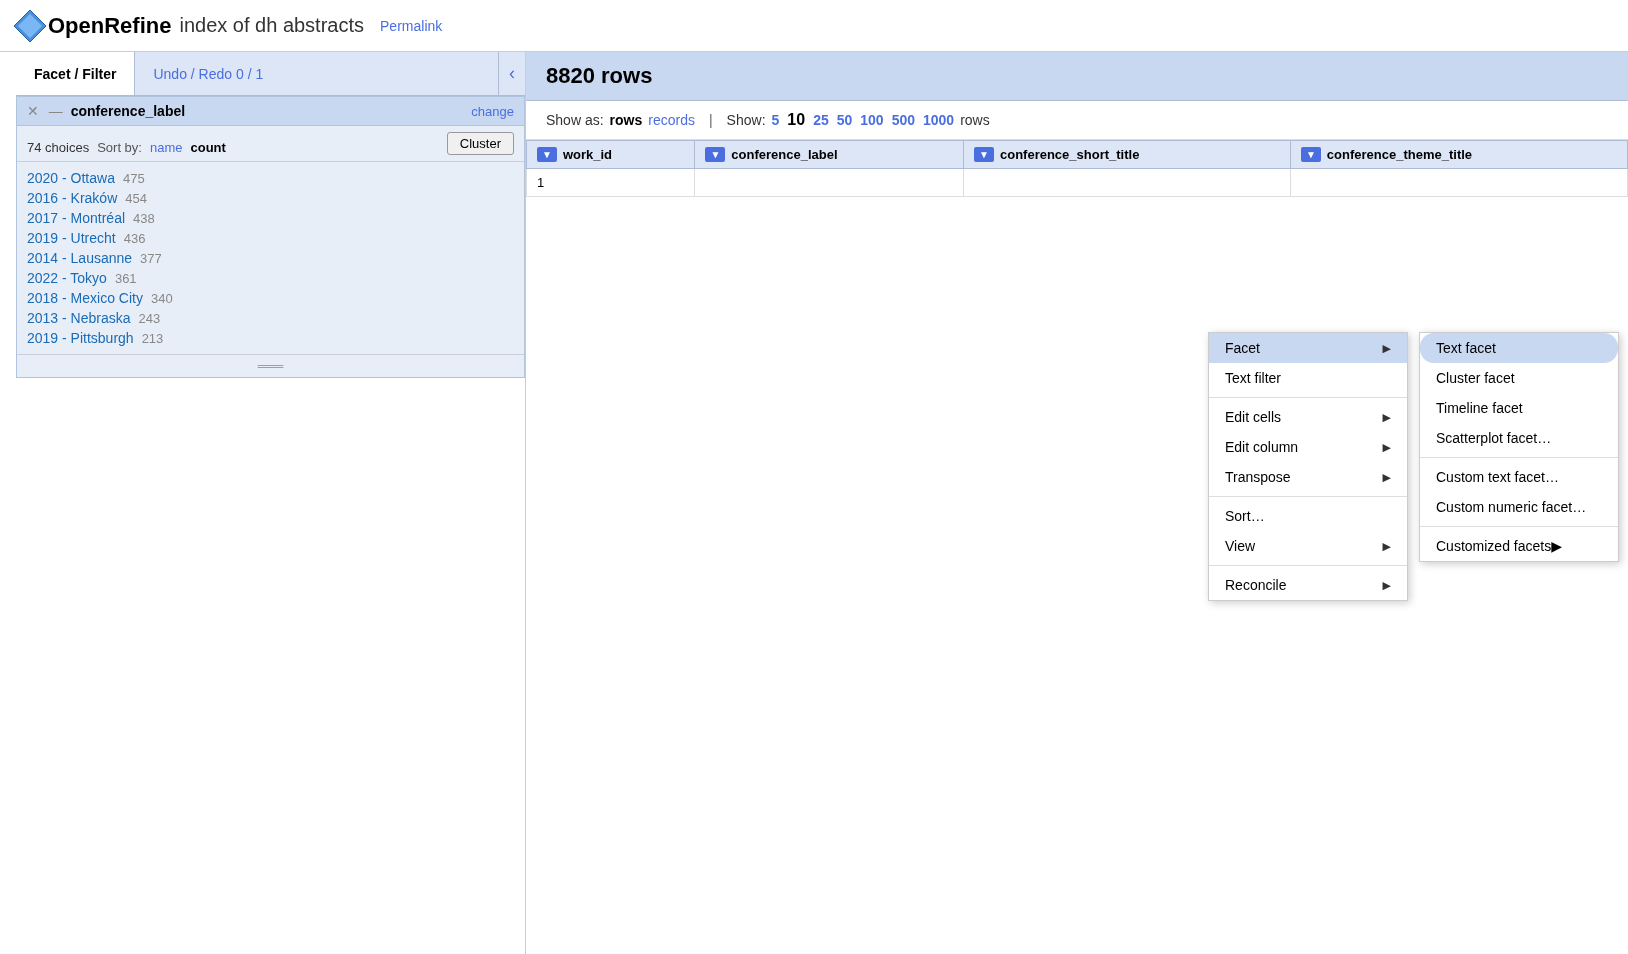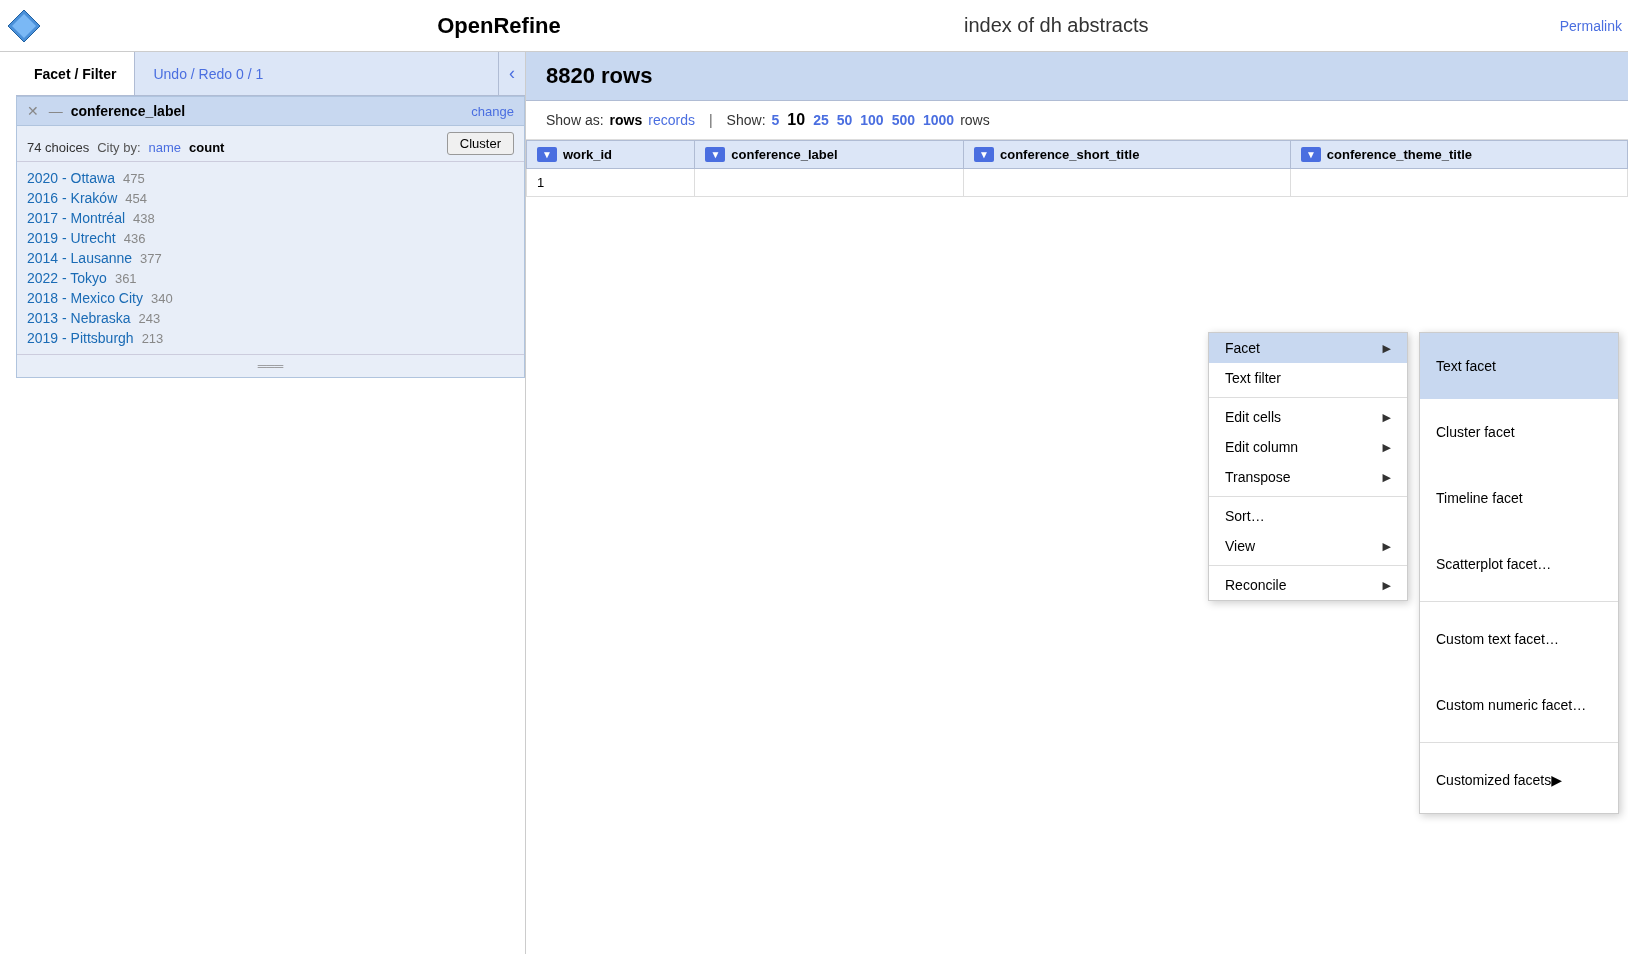--- a/index.html
+++ b/index.html
@@ -2,25 +2,24 @@
 <html><head>
   <meta charset="utf-8">
   <style>
     * { box-sizing: border-box; margin: 0; padding: 0; }
     body { font-family: Arial, sans-serif; font-size: 14px; background: #fff; width: 1628px; height: 954px; overflow: hidden; }
 
     
     #header {
       display: flex;
       align-items: center;
-      padding: 8px 6px;
+      padding: 8px 12px;
       border-bottom: 1px solid #ccc;
       background: #fff;
       height: 52px;
-      justify-content: space-between;
     }
     #header .app-name {
       font-size: 22px;
       font-weight: bold;
       color: #000;
       margin-right: 8px;
     }
     #header .project-name {
       font-size: 20px;
       color: #333;
@@ -309,23 +308,24 @@
     .submenu {
       position: absolute;
       background: #fff;
       border: 1px solid #ccc;
       box-shadow: 2px 2px 8px rgba(0,0,0,0.2);
       z-index: 101;
       min-width: 200px;
     }
     .submenu .menu-item {
       display: flex;
-      padding: 25px 16px;
-      cursor: pointer;
-      font-size: 14px;
+      padding: 7px 16px;
+      cursor: pointer;
+      font-size: 14px;
+      border-radius: 14px;
     }
     .submenu .menu-item.highlighted { background: #c8d8f0; }
     .submenu .menu-separator { border-top: 1px solid #ddd; margin: 4px 0; }
 
     
     .diamond-logo {
       width: 36px;
       height: 36px;
     }
   </style>
@@ -365,21 +365,21 @@
         <div id="conf-facet-header">
           <div class="facet-title-group">
             <span class="icon-x">✕</span>
             <span class="icon-minus">—</span>
             <span class="facet-title">conference_label</span>
           </div>
           <span class="change-link">change</span>
         </div>
         <div id="conf-facet-sort">
           <span class="choices">74 choices</span>
-          <span class="sort-label">City by:</span>
+          <span class="sort-label">Sort by:</span>
           <a>name</a>
           <a class="active">count</a>
           <button class="cluster-btn">Cluster</button>
         </div>
         <div id="conf-facet-list">
         <div class="facet-item">
               <span class="facet-name">2020 - Ottawa</span>
               <span class="facet-count">475</span>
             </div>
             <div class="facet-item">

